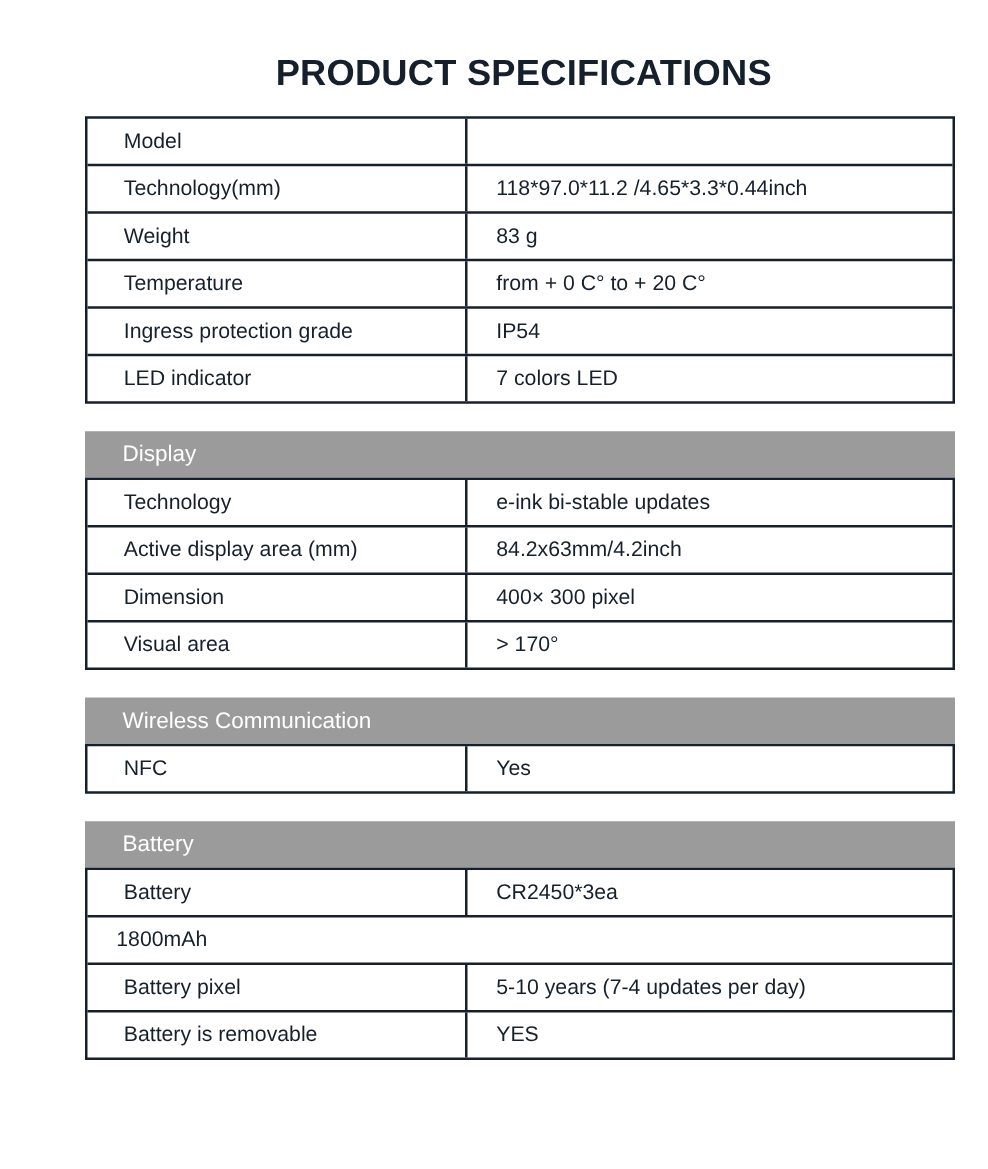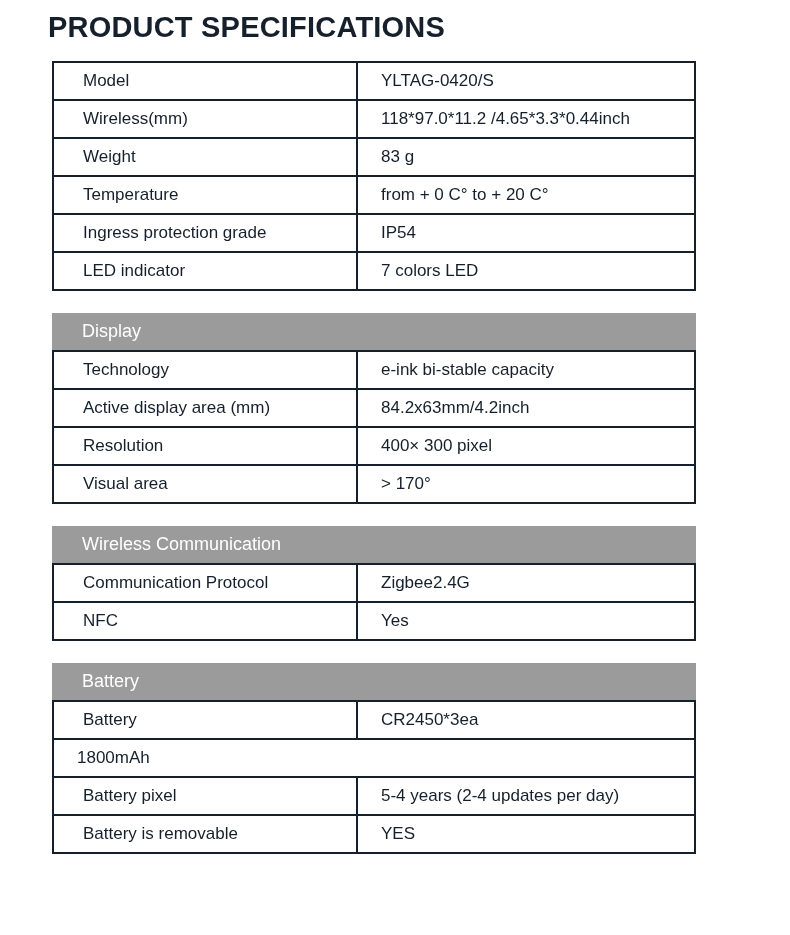--- a/index.html
+++ b/index.html
@@ -10,34 +10,35 @@
     --bg: #ffffff;
   }
   * { margin: 0; padding: 0; box-sizing: border-box; }
   html, body { background: #ffffff; }
   .page {
     width: 790px;
     height: 935px;
     background: var(--bg);
     font-family: "Liberation Sans", sans-serif;
     color: var(--text);
-    padding-top: 10px;
+    padding-top: 42px;
     overflow: hidden;
+    text-align: center;
   }
   .page-title {
     margin-left: 48px;
     font-size: 29px;
     font-weight: bold;
     letter-spacing: 0.2px;
     color: var(--text);
     line-height: 34px;
   }
   .sections {
-    margin-left: 52px;
-    width: 644px;
+    margin-left: 68px;
+    width: 696px;
   }
   .section { margin-top: 22px; }
   .section:first-child { margin-top: 17px; }
   .section-header {
     height: 37px;
     background: var(--header-bg);
     color: var(--header-text);
     display: flex;
     align-items: center;
     padding-left: 30px;
@@ -75,24 +76,23 @@
 </head>
 <body>
 
 <div class="page">
   <h1 class="page-title">PRODUCT SPECIFICATIONS</h1>
   <div class="sections" id="sections">
       <div class="section">
         <div class="spec-table">
           <div class="spec-row">
             <div class="cell cell-label">Model</div>
-            <div class="cell cell-value">YLTAG-0420/S</div>
           </div>
           <div class="spec-row">
-            <div class="cell cell-label">Wireless(mm)</div>
+            <div class="cell cell-label">Technology(mm)</div>
             <div class="cell cell-value">118*97.0*11.2 /4.65*3.3*0.44inch</div>
           </div>
           <div class="spec-row">
             <div class="cell cell-label">Weight</div>
             <div class="cell cell-value">83 g</div>
           </div>
           <div class="spec-row">
             <div class="cell cell-label">Temperature</div>
             <div class="cell cell-value">from + 0 C° to + 20 C°</div>
           </div>
@@ -104,62 +104,58 @@
             <div class="cell cell-label">LED indicator</div>
             <div class="cell cell-value">7 colors LED</div>
           </div>
         </div>
       </div>
       <div class="section">
         <div class="section-header">Display</div>
         <div class="spec-table">
           <div class="spec-row">
             <div class="cell cell-label">Technology</div>
-            <div class="cell cell-value">e-ink bi-stable capacity</div>
+            <div class="cell cell-value">e-ink bi-stable updates</div>
           </div>
           <div class="spec-row">
             <div class="cell cell-label">Active display area (mm)</div>
             <div class="cell cell-value">84.2x63mm/4.2inch</div>
           </div>
           <div class="spec-row">
-            <div class="cell cell-label">Resolution</div>
+            <div class="cell cell-label">Dimension</div>
             <div class="cell cell-value">400× 300 pixel</div>
           </div>
           <div class="spec-row">
             <div class="cell cell-label">Visual area</div>
             <div class="cell cell-value">&gt; 170°</div>
           </div>
         </div>
       </div>
       <div class="section">
         <div class="section-header">Wireless Communication</div>
         <div class="spec-table">
-          <div class="spec-row">
-            <div class="cell cell-label">Communication Protocol</div>
-            <div class="cell cell-value">Zigbee2.4G</div>
-          </div>
           <div class="spec-row">
             <div class="cell cell-label">NFC</div>
             <div class="cell cell-value">Yes</div>
           </div>
         </div>
       </div>
       <div class="section">
         <div class="section-header">Battery</div>
         <div class="spec-table">
           <div class="spec-row">
             <div class="cell cell-label">Battery</div>
             <div class="cell cell-value">CR2450*3ea</div>
           </div>
           <div class="spec-row">
             <div class="cell cell-value">1800mAh</div>
           </div>
           <div class="spec-row">
             <div class="cell cell-label">Battery pixel</div>
-            <div class="cell cell-value">5-4 years (2-4 updates per day)</div>
+            <div class="cell cell-value">5-10 years (7-4 updates per day)</div>
           </div>
           <div class="spec-row">
             <div class="cell cell-label">Battery is removable</div>
             <div class="cell cell-value">YES</div>
           </div>
         </div>
       </div>
     </div>
 </div>
 

